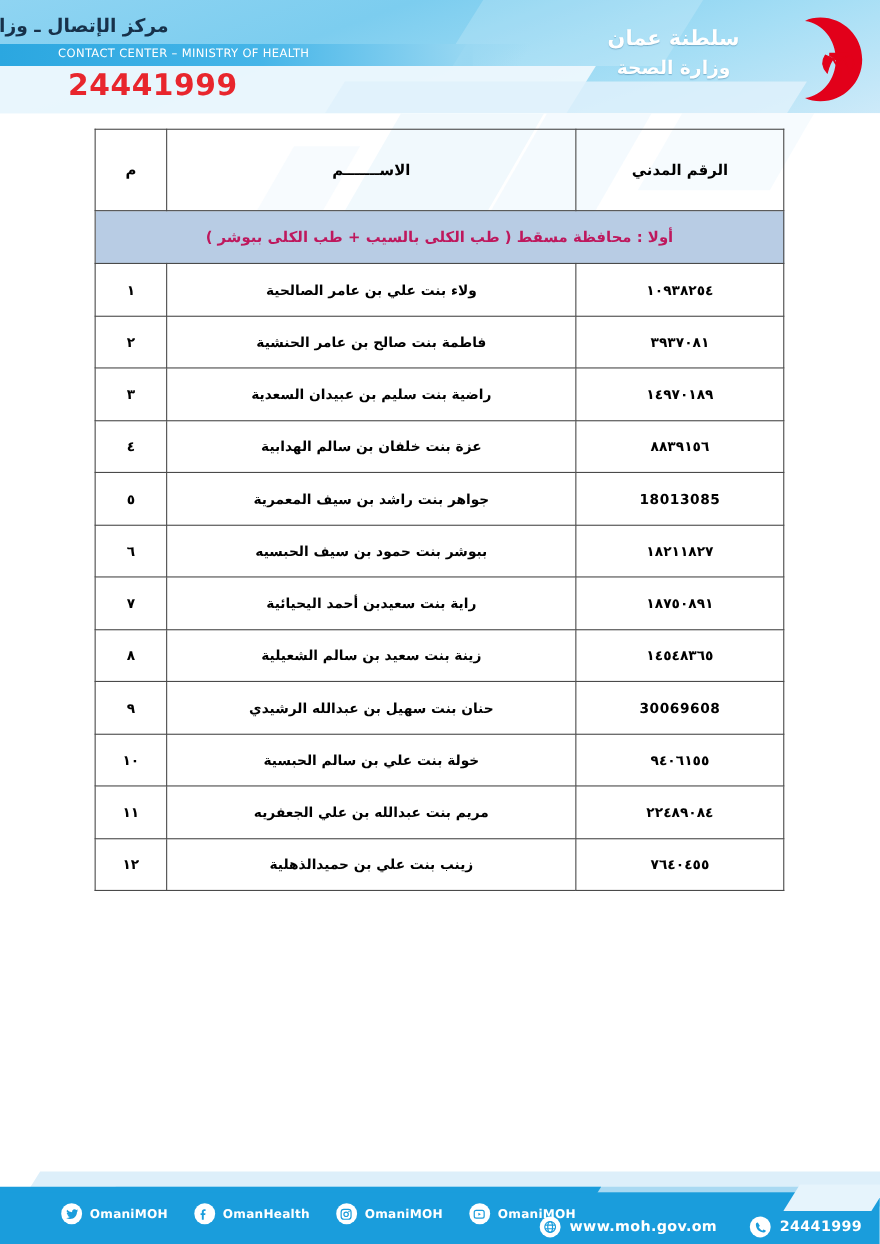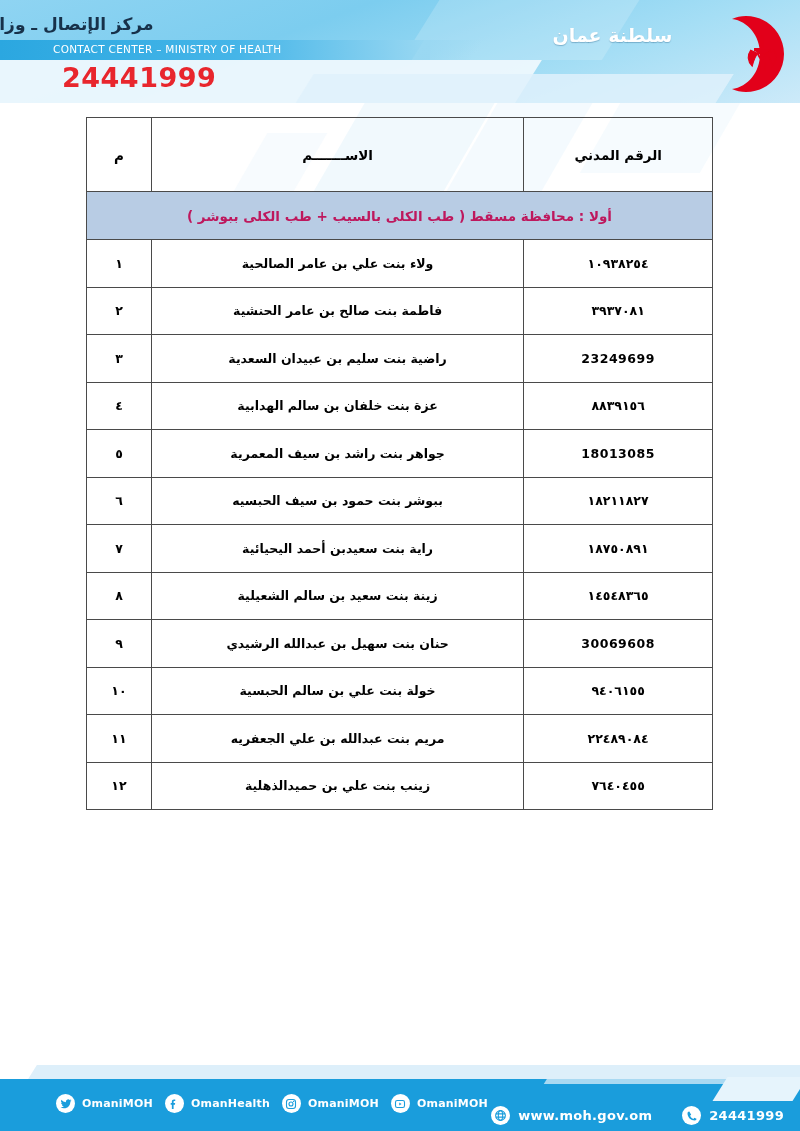--- a/index.html
+++ b/index.html
@@ -184,21 +184,21 @@
   }
   .f-notch {
     position: absolute; right: 0px; bottom: 30px;
     width: 80px; height: 24px;
     background: #e6f4fc;
     transform: skewX(-32deg);
   }
 
   .social-list {
     position: absolute; left: 56px; bottom: 18px;
-    display: flex; align-items: center; gap: 12px;
+    display: flex; align-items: center; gap: 24px;
     direction: ltr;
   }
   .social-item { display: flex; align-items: center; gap: 7px; }
   .s-icon {
     width: 19px; height: 19px;
     background: #ffffff;
     border-radius: 50%;
     display: flex; align-items: center; justify-content: center;
     flex: none;
   }
@@ -239,20 +239,21 @@
           <path d="M4 15 q7 9 15 0 z" fill="#e2001a"></path>
           <path d="M6 18 q5 14 11 0" fill="none" stroke-width="2.4"></path>
           <path d="M-3 14 q-7 10 2 20 q3 -12 7 -16 z"></path>
           <path d="M26 14 q7 10 -2 20 q-3 -12 -7 -16 z"></path>
           <path d="M9 30 h6 v10 h-6 z"></path>
         </g>
       </svg>
     </div>
     <div class="logo-text">
       <div class="l1">سلطنة عمان</div>
+      <div class="l2">وزارة الصحة</div>
     </div>
   </div>
 </div>
 
 <div class="page-bg">
   <div class="wm wm1"></div>
   <div class="wm wm2"></div>
   <div class="wm wm3"></div>
   <div class="wm wm4"></div>
 </div>
@@ -274,21 +275,21 @@
       <td class="cell-civil">١٠٩٣٨٢٥٤</td>
       <td class="cell-name">ولاء بنت علي بن عامر الصالحية</td>
       <td class="cell-num">١</td>
     </tr>
     <tr class="data-row">
       <td class="cell-civil">٣٩٣٧٠٨١</td>
       <td class="cell-name">فاطمة بنت صالح بن عامر الحنشية</td>
       <td class="cell-num">٢</td>
     </tr>
     <tr class="data-row">
-      <td class="cell-civil">23249699</td>
+      <td class="cell-civil">١٤٩٧٠١٨٩</td>
       <td class="cell-name">راضية بنت سليم بن عبيدان السعدية</td>
       <td class="cell-num">٣</td>
     </tr>
     <tr class="data-row">
       <td class="cell-civil">٨٨٣٩١٥٦</td>
       <td class="cell-name">عزة بنت خلفان بن سالم الهدابية</td>
       <td class="cell-num">٤</td>
     </tr>
     <tr class="data-row">
       <td class="cell-civil">18013085</td>

